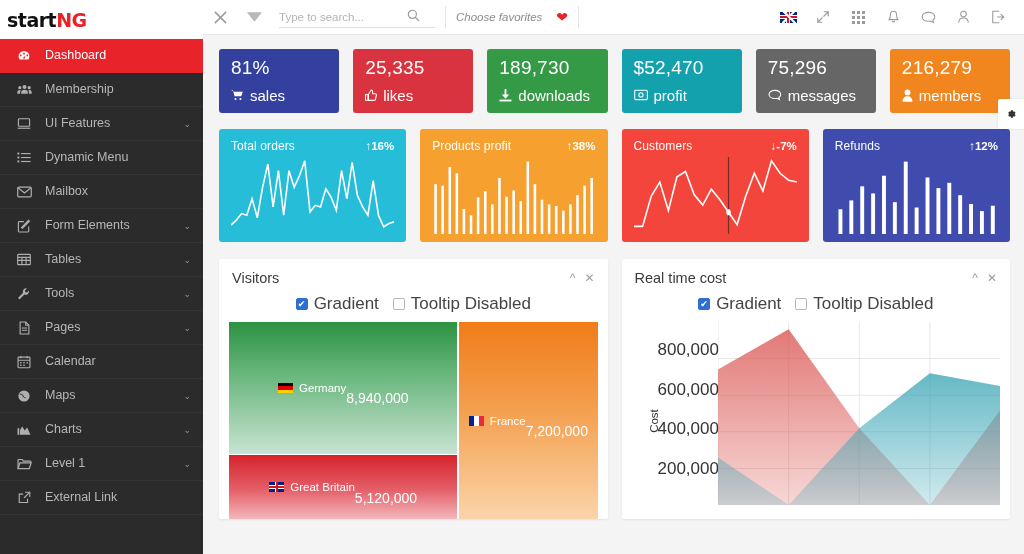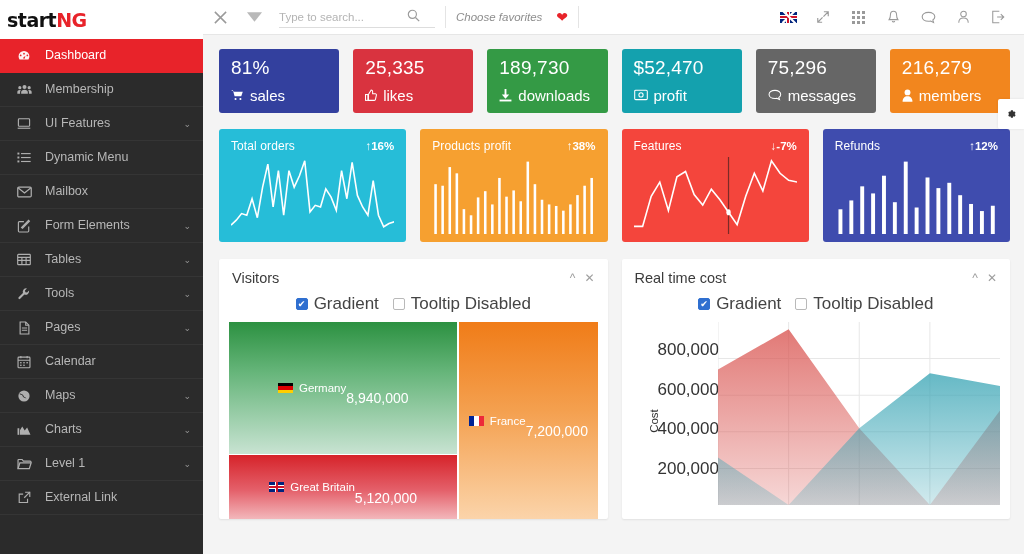--- a/index.html
+++ b/index.html
@@ -538,21 +538,21 @@
                 <rect x="239.0" y="69.7" width="4.7" height="30.3" fill="#ffffff"></rect>
                 <rect x="252.0" y="61.6" width="4.7" height="38.4" fill="#ffffff"></rect>
                 <rect x="265.0" y="49.5" width="4.7" height="50.5" fill="#ffffff"></rect>
                 <rect x="278.1" y="37.3" width="4.7" height="62.7" fill="#ffffff"></rect>
                 <rect x="291.1" y="27.2" width="4.7" height="72.8" fill="#ffffff"></rect>
               </svg>
             </div>
           </div>
           <div class="mini-card" style="background: rgb(244, 69, 60);">
             <div class="mini-head">
-              <span class="mini-title">Features</span>
+              <span class="mini-title">Customers</span>
               <span class="mini-delta"><span>↓</span><span>-7%</span></span>
             </div>
             <div class="mini-body">
               <svg viewBox="0 0 300 100" preserveAspectRatio="none">
                 <polyline points="0.0,90.1 15.8,90.1 31.6,51.0 47.4,32.6 63.2,69.4 78.9,25.7 94.7,18.8 110.5,48.7 126.3,62.5 142.1,41.8 157.9,55.6 173.7,71.7 189.5,87.8 205.3,51.0 221.1,21.1 236.8,44.1 252.6,5.0 268.4,21.1 284.2,30.3 300.0,32.6" fill="none" stroke="#ffffff" stroke-width="1.6" vector-effect="non-scaling-stroke"></polyline>
                 <line x1="173.7" y1="0" x2="173.7" y2="100" stroke="#7a2b27" stroke-width="1.2" vector-effect="non-scaling-stroke"></line>
                 <circle cx="173.7" cy="71.7" r="4" fill="#fff"></circle>
               </svg>
             </div>
           </div>

